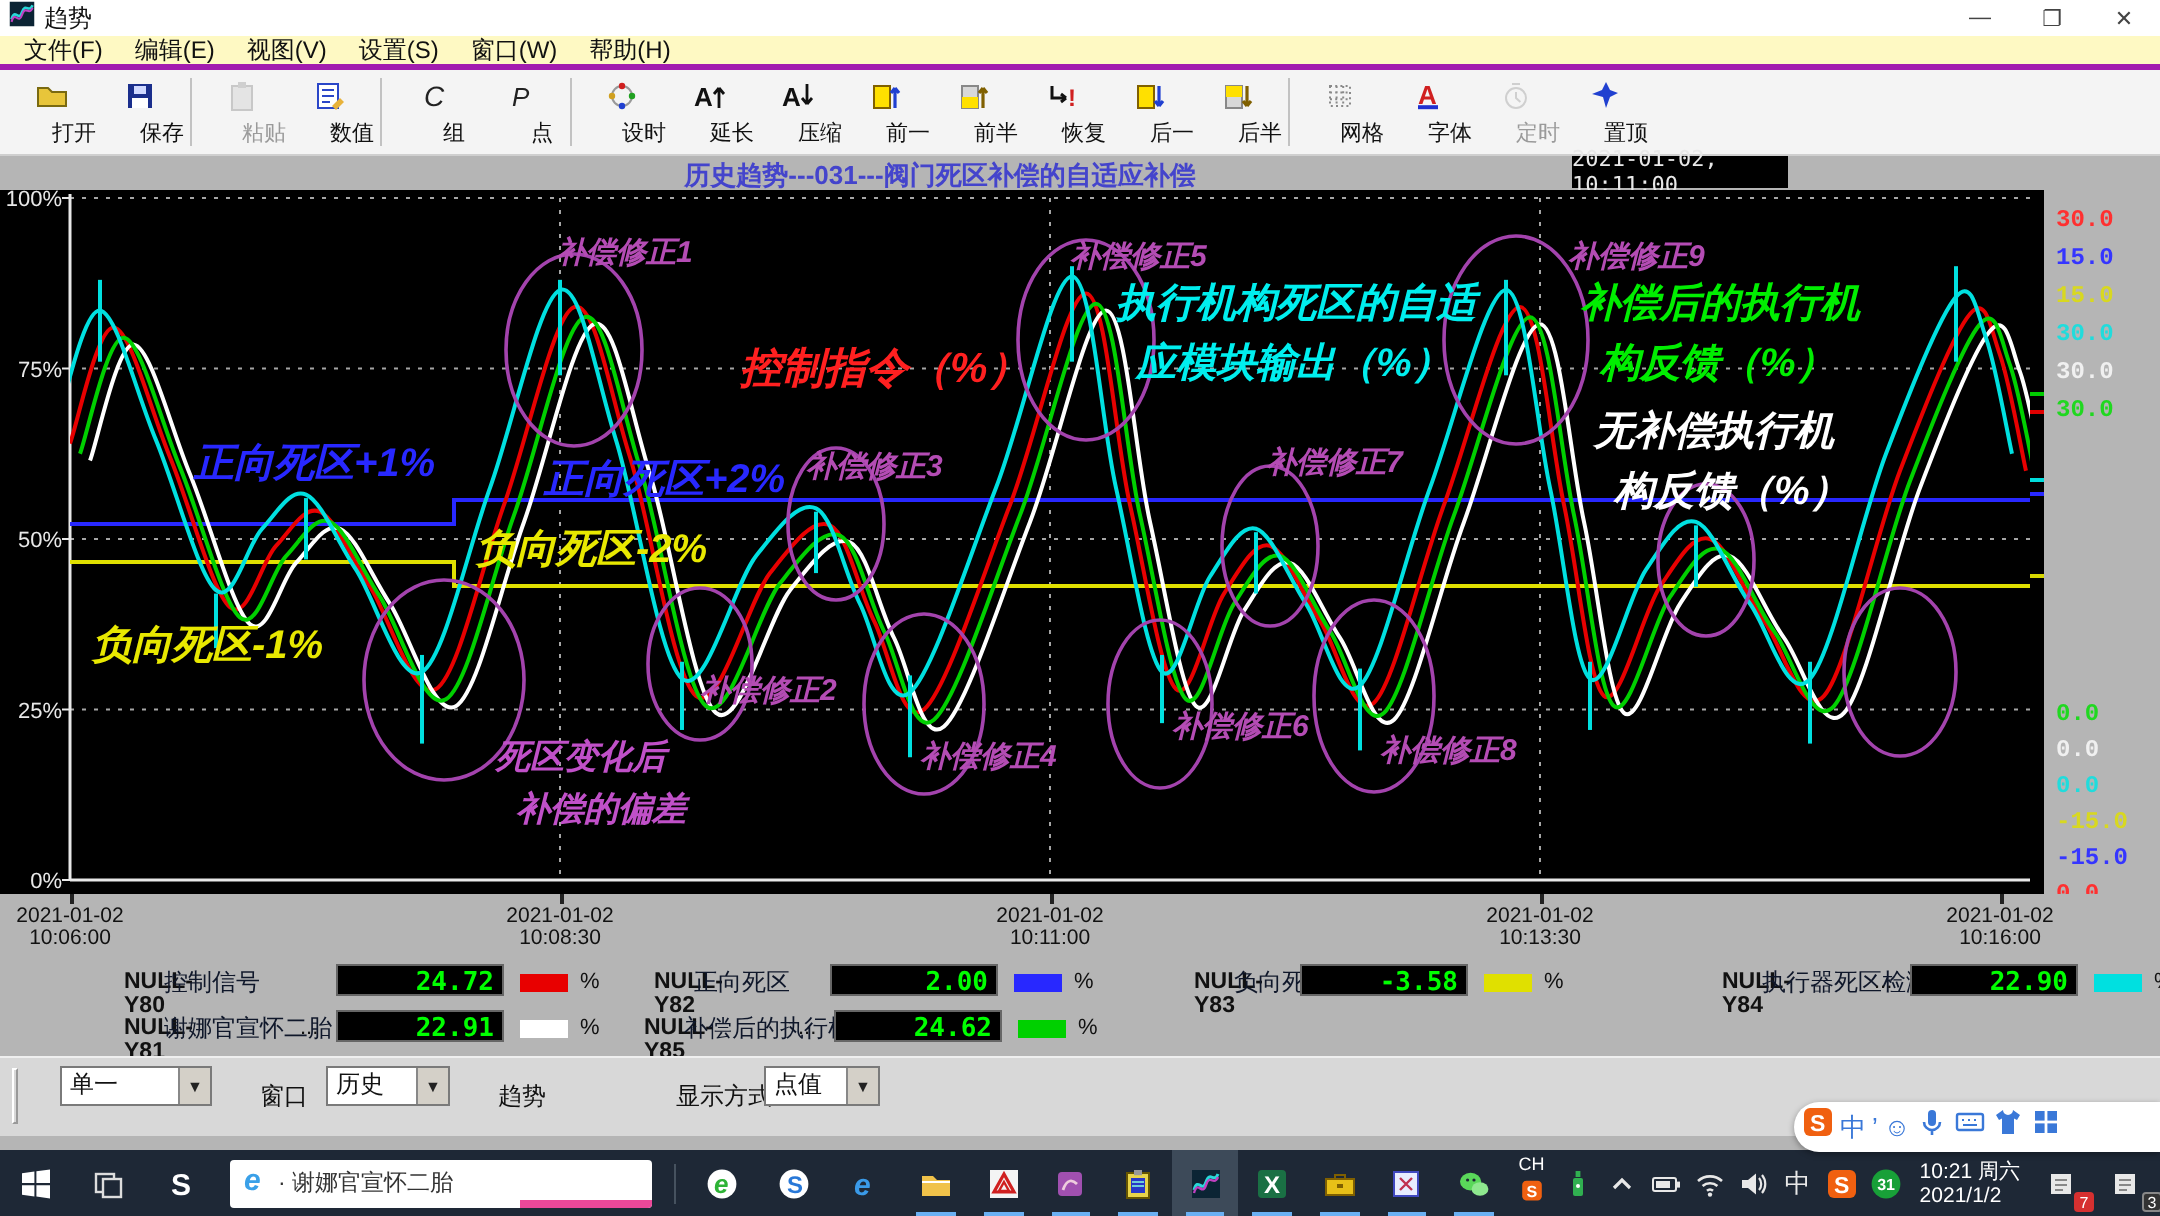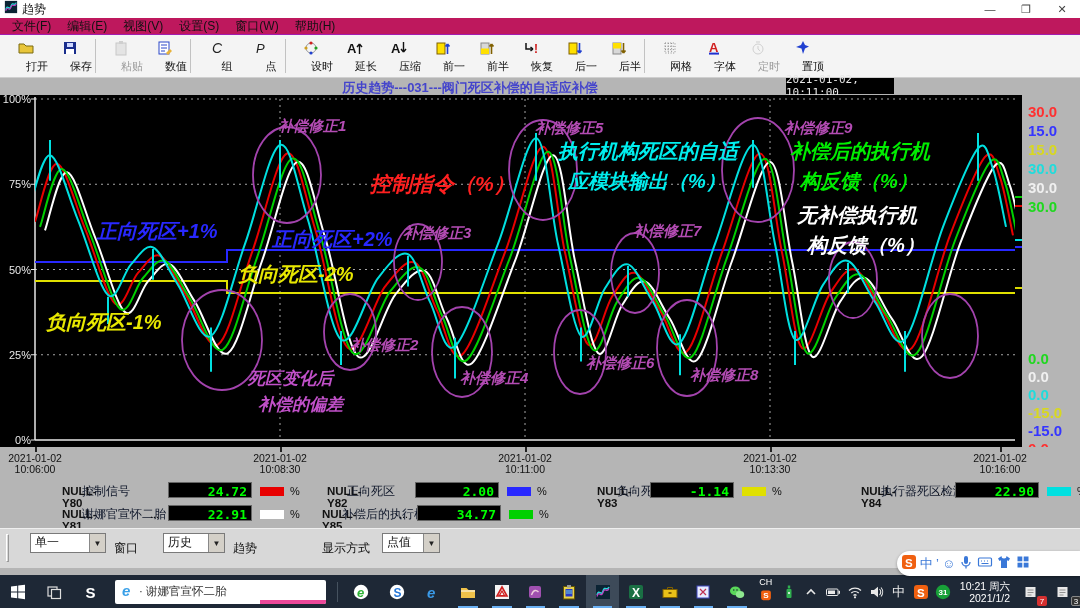--- a/index.html
+++ b/index.html
@@ -4,75 +4,75 @@
 <style>
   html,body{margin:0;padding:0;background:#555;}
   *{box-sizing:border-box;font-family:"Liberation Sans",sans-serif;}
   #screen{position:relative;width:1080px;height:608px;overflow:hidden;background:#b5b5b5;}
 
   
   .titlebar{position:absolute;left:0;top:0;width:1080px;height:18px;background:#fff;display:flex;align-items:center;padding-left:4px;}
   .titlebar .ttl{font-size:12px;color:#111;margin-left:4px;}
   .winbtns{position:absolute;right:0;top:0;height:18px;display:flex;}
   .winbtn{width:36px;height:18px;display:flex;align-items:center;justify-content:center;font-size:11px;color:#444;}
-  .menubar{position:absolute;left:0;top:18px;width:1080px;height:17px;background:#be185d;display:flex;align-items:center;padding-left:4px;border-bottom:1px solid #a21caf;}
+  .menubar{position:absolute;left:0;top:18px;width:1080px;height:17px;background:#fef9c3;display:flex;align-items:center;padding-left:4px;border-bottom:3px solid #a21caf;}
   .menuitem{font-size:12px;color:#111;padding:0 8px;}
   .toolbar{position:absolute;left:0;top:35px;width:1080px;height:43px;background:#f4f4f4;display:flex;align-items:stretch;padding-left:4px;border-bottom:1px solid #cfcfcf;}
   .tbtn{width:44px;display:flex;flex-direction:column;align-items:center;justify-content:center;gap:1px;}
   .tbtn .lbl{font-size:11px;color:#111;line-height:11px;margin-left:22px;}
   .tbtn.disabled .lbl{color:#9a9a9a;}
   .tbtn.disabled svg{opacity:.4;filter:grayscale(1);}
   .tsep{width:1px;background:#c2c2c2;margin:4px 3px;}
 
   
   .chart-header{position:absolute;left:0;top:78px;width:952px;height:17px;background:#b5b5b5;text-decoration:underline;}
   .chart-title{position:absolute;left:0;top:1px;width:940px;text-align:center;font-size:13px;font-weight:bold;color:#4444cc;}
   .stamp{position:absolute;right:58px;top:0;width:108px;height:16px;background:#000;color:#e8e8e8;font-size:11px;font-family:"DejaVu Sans Mono",monospace;display:flex;align-items:center;justify-content:center;}
 
   
   .chart-wrap{position:absolute;left:0;top:95px;width:1022px;height:352px;background:#000;}
   .right-strip{position:absolute;left:1022px;top:95px;width:58px;height:352px;background:#b5b5b5;}
-  .rv{position:absolute;left:6px;font-size:15px;font-weight:bold;font-family:Liberation Sans, sans-serif;}
+  .rv{position:absolute;left:6px;font-size:12px;font-weight:bold;font-family:Liberation Mono, monospace;}
   .xaxis{position:absolute;left:0;top:447px;width:1080px;height:31px;background:#b5b5b5;}
   .xtick{position:absolute;top:0;width:2px;height:5px;background:#222;}
   .xlab{position:absolute;top:6px;transform:translateX(-50%);text-align:center;font-size:10.5px;color:#111;line-height:11px;white-space:pre;}
 
   
   .legend{position:absolute;left:0;top:478px;width:1080px;height:50px;background:#b5b5b5;}
   .litem{position:absolute;height:20px;}
   .ltag{position:absolute;left:0;top:3px;font-size:11.5px;font-weight:bold;color:#111;margin-left:44px;}
   .lname{position:absolute;left:64px;top:1px;font-size:12px;color:#0f172a;white-space:nowrap;}
   .ldots{position:absolute;top:3px;font-size:11px;color:#111;}
   .lbox{position:absolute;top:0;width:84px;height:16px;background:#000;border:1px solid #666;color:#00ff00;font-weight:bold;font-size:13px;font-family:"DejaVu Sans Mono",monospace;text-align:right;padding:1px 4px 0 0;}
   .lsw{position:absolute;top:5px;width:24px;height:9px;}
   .lpct{position:absolute;top:3px;font-size:11px;color:#111;}
 
   
   .ctrlbar{position:absolute;left:0;top:528px;width:1080px;height:40px;background:#d8d8d8;border-top:1px solid #efefef;}
   .grip{position:absolute;left:6px;top:5px;width:3px;height:28px;border:1px solid #999;border-top-color:#fff;border-left-color:#fff;}
   .dd{position:absolute;top:4px;height:20px;background:#fff;border:1px solid #7a7a7a;display:flex;}
   .dd .val{flex:1;font-size:12px;padding-left:4px;color:#111;}
   .dd .arw{width:16px;height:100%;background:#d4d0c8;border-left:1px solid #888;display:flex;align-items:center;justify-content:center;font-size:8px;color:#222;}
-  .clab{position:absolute;top:11px;font-size:12px;color:#111;}
+  .clab{position:absolute;top:11px;font-size:12px;color:#111;margin-left:16px;}
   .winfill{position:absolute;left:0;top:568px;width:1080px;height:7px;background:#b5b5b5;}
 
   
   .taskbar{position:absolute;left:0;top:575px;width:1080px;height:33px;background:#1e2836;display:flex;align-items:center;}
   .tb-ic{width:40px;height:33px;display:flex;align-items:center;justify-content:center;position:relative;}
   .tb-app{width:37px;height:33px;display:flex;align-items:center;justify-content:center;position:relative;}
   .tb-app .runline{position:absolute;bottom:0;left:7px;right:7px;height:2px;background:#6ab0f3;}
   .tb-app.active{background:#3d4a59;}
   .searchbox{height:24px;width:232px;background:#fff;border-radius:2px;display:flex;align-items:center;margin:0 6px;overflow:hidden;}
   .searchbox .stext{flex:1;font-size:11.5px;color:#333;padding-left:4px;white-space:nowrap;overflow:hidden;}
   .searchbtn{height:24px;padding:0 10px;background:#ec4899;color:#fff;font-size:11.5px;display:flex;align-items:center;margin-top:40px;}
   .vsep{width:1px;height:20px;background:#46525f;margin:0 5px;}
   .tray{margin-left:auto;display:flex;align-items:center;height:33px;}
   .tray-ic{width:22px;height:33px;display:flex;align-items:center;justify-content:center;color:#e8e8e8;font-size:11px;position:relative;}
   .lang{width:24px;display:flex;flex-direction:column;align-items:center;justify-content:center;color:#fff;font-size:9px;line-height:9px;height:33px;}
-  .clock{color:#fff;font-size:10.5px;line-height:12px;text-align:right;padding:0 6px;white-space:pre;}
+  .clock{color:#fff;font-size:10.5px;line-height:12px;text-align:left;padding:0 6px;white-space:pre;}
   .badge{position:absolute;right:-1px;bottom:2px;background:#d63030;color:#fff;font-size:8px;min-width:10px;height:10px;border-radius:2px;display:flex;align-items:center;justify-content:center;padding:0 1px;}
   .badge.dark{background:#333;border:1px solid #888;}
 
   
   .imebar{position:absolute;left:897px;top:551px;width:183px;height:25px;background:#fff;border-radius:13px 0 0 13px;box-shadow:0 1px 3px rgba(0,0,0,.35);display:flex;align-items:center;padding:0 4px;gap:3px;}
   .ime-g{color:#3a78d8;font-size:13px;line-height:13px;}
 </style>
 </head>
 <body>
 
@@ -376,21 +376,21 @@
       <div class="litem" style="left: 283px; top: 4px;">
         <span class="ltag">NULL-Y82</span>
         <span class="lname">正向死区</span>
         <span class="lbox" style="left: 132px;">2.00</span>
         <span class="lsw" style="left: 224px; background: rgb(40, 40, 255);"></span>
         <span class="lpct" style="left: 254px;">%</span>
       </div>
       <div class="litem" style="left: 553px; top: 4px;">
         <span class="ltag">NULL-Y83</span>
         <span class="lname">负向死区</span>
-        <span class="lbox" style="left: 97px;">-1.14</span>
+        <span class="lbox" style="left: 97px;">-3.58</span>
         <span class="lsw" style="left: 189px; background: rgb(224, 224, 0);"></span>
         <span class="lpct" style="left: 219px;">%</span>
       </div>
       <div class="litem" style="left: 817px; top: 4px;">
         <span class="ltag">NULL-Y84</span>
         <span class="lname">执行器死区检测</span>
         <span class="ldots" style="left: 120px;">...</span>
         <span class="lbox" style="left: 138px;">22.90</span>
         <span class="lsw" style="left: 230px; background: rgb(0, 224, 224);"></span>
         <span class="lpct" style="left: 260px;">%</span>
@@ -400,21 +400,21 @@
         <span class="lname">谢娜官宣怀二胎</span>
         <span class="ldots" style="left: 132px;">...</span>
         <span class="lbox" style="left: 150px;">22.91</span>
         <span class="lsw" style="left: 242px; background: rgb(255, 255, 255);"></span>
         <span class="lpct" style="left: 272px;">%</span>
       </div>
       <div class="litem" style="left: 278px; top: 27px;">
         <span class="ltag">NULL-Y85</span>
         <span class="lname">补偿后的执行机</span>
         <span class="ldots" style="left: 121px;">...</span>
-        <span class="lbox" style="left: 139px;">34.77</span>
+        <span class="lbox" style="left: 139px;">24.62</span>
         <span class="lsw" style="left: 231px; background: rgb(0, 208, 0);"></span>
         <span class="lpct" style="left: 261px;">%</span>
       </div>
     </div>
 
   <div class="ctrlbar">
     <div class="grip"></div>
     <div class="dd" style="left:30px;width:76px;">
       <span class="val">单一</span>
       <span class="arw">▼</span>

